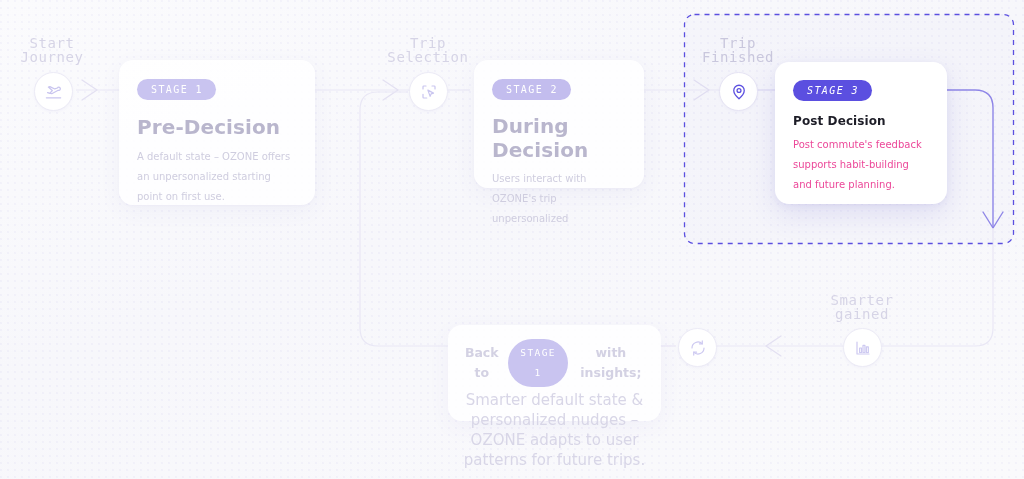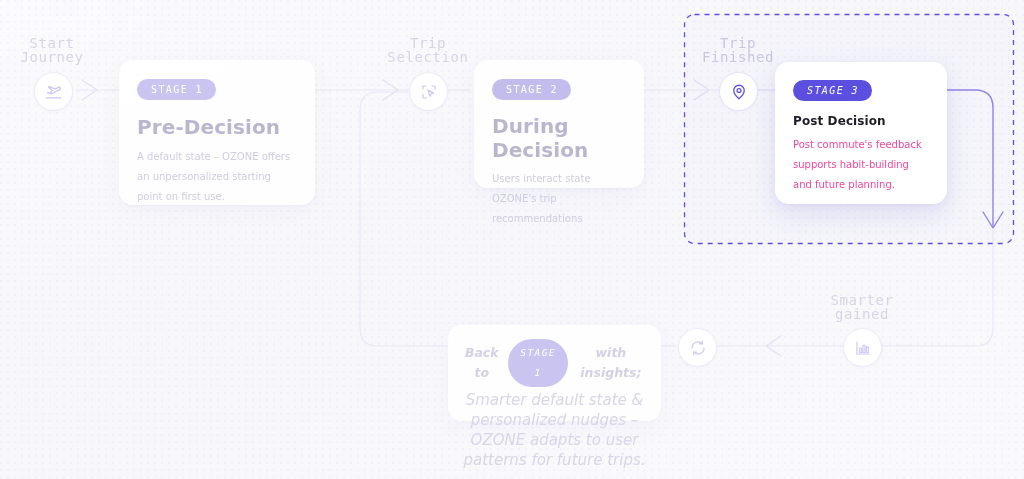--- a/index.html
+++ b/index.html
@@ -176,34 +176,34 @@
       <span class="badge b-dim">STAGE 1</span>
       <div class="c-title" style="margin-top:15px;">Pre-Decision</div>
       <div class="c-desc" style="margin-top:8px;">A default state – OZONE offers an unpersonalized starting point on first use.</div>
     </div>
   </div>
 
   <div class="card c2" style="left:474px;top:60px;width:170px;height:128px;">
     <div style="padding:18px 18px 0 18px;">
       <span class="badge b-mid">STAGE 2</span>
       <div class="c-title" style="margin-top:14px;">During Decision</div>
-      <div class="c-desc" style="margin-top:7px;">Users interact state OZONE's trip recommendations</div>
+      <div class="c-desc" style="margin-top:7px;">Users interact with OZONE's trip unpersonalized</div>
     </div>
   </div>
 
   <div class="card c3" style="left:775px;top:62px;width:172px;height:142px;">
     <div style="padding:17px 18px 0 18px;">
       <span class="badge b-strong">STAGE 3</span>
       <div class="c-title" style="margin-top:13px;">Post Decision</div>
       <div class="c-desc" style="margin-top:7px;">Post commute's feedback supports habit-building and future planning.</div>
     </div>
   </div>
 
   <div class="loopcard" style="left:448px;top:325px;width:213px;height:96px;">
-    <div style="padding:14px 14px 0 14px;font-style:italic;">
+    <div style="padding:14px 14px 0 14px;">
       <div class="loop-l1">
         <span>Back to</span>
         <span class="badge b-dim" style="padding:4px 11px;font-size:9.5px;">STAGE 1</span>
         <span>with insights;</span>
       </div>
       <div class="loop-body" style="margin-top:3px;">Smarter default state &amp; personalized nudges – OZONE adapts to user patterns for future trips.</div>
     </div>
   </div>
 
 </div>

